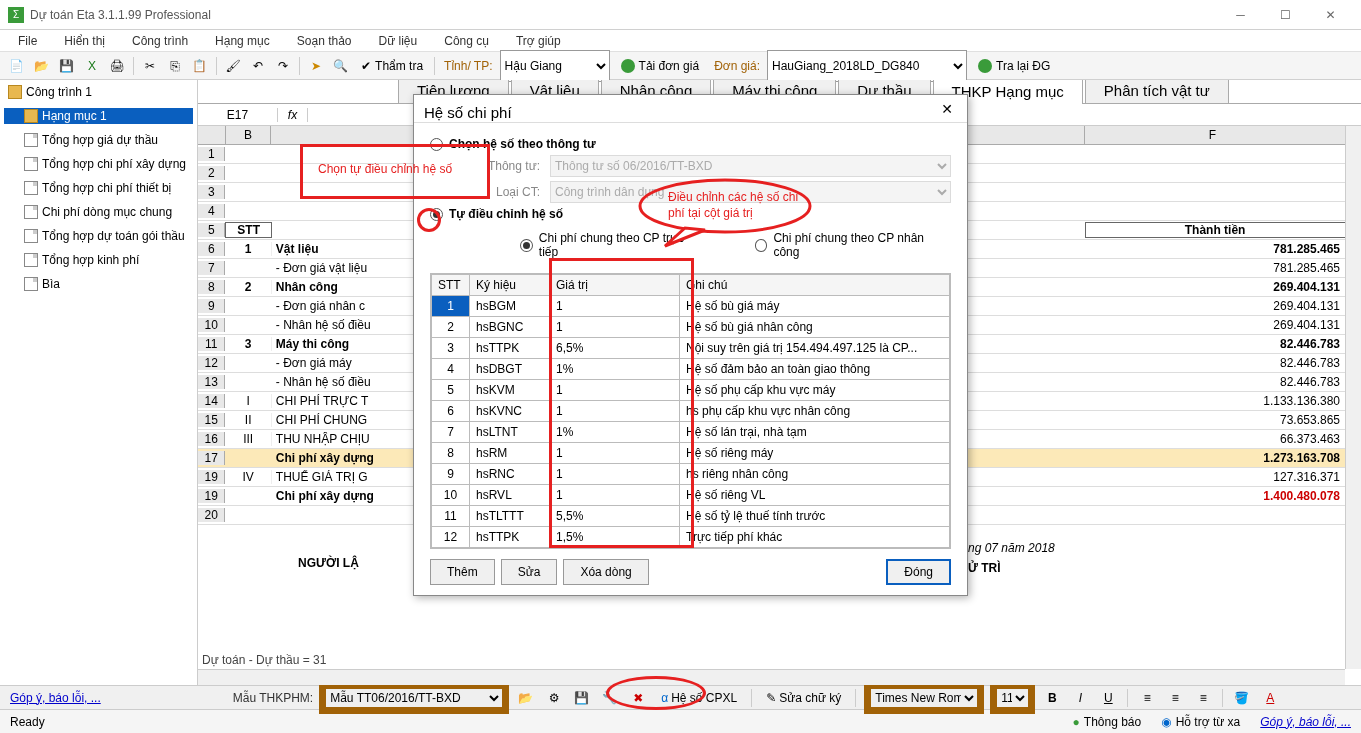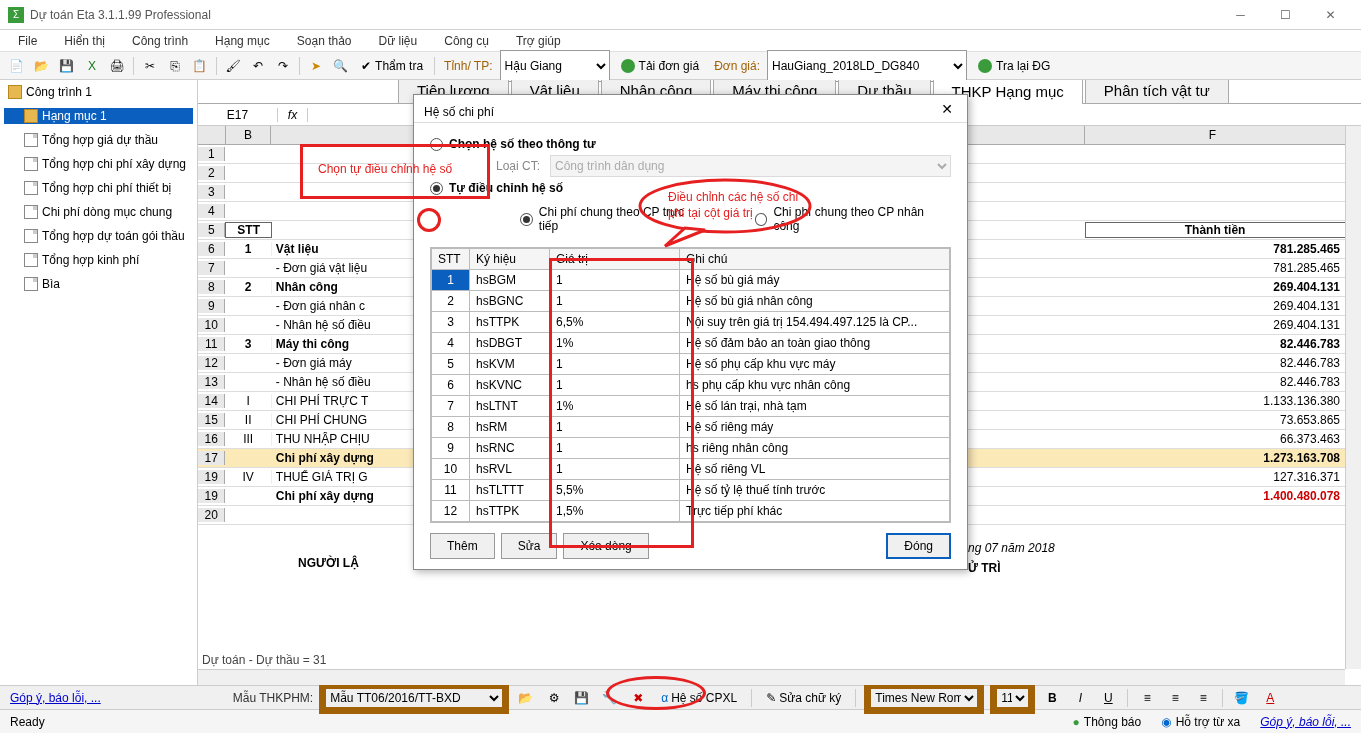--- a/index.html
+++ b/index.html
@@ -45,21 +45,21 @@
 .rows .rn { width: 30px; text-align: center; background: #e8e8e8; border-right: 1px solid #aaa; }
 .rows .cell { border-right: 1px solid #eee; padding: 0 4px; overflow: hidden; white-space: nowrap; }
 .rows .row.hl { background: #fce9b8; }
 .col-b { width: 50px; text-align: center; }
 .col-c { width: 330px; }
 .col-f { width: 300px; text-align: right; padding-right: 20px !important; }
 .bold { font-weight: bold; }
 .red { color: #c00; }
 .dialog { position: absolute; left: 413px; top: 94px; width: 555px; background: #fff; border: 1px solid #888; box-shadow: 2px 2px 8px rgba(0,0,0,.3); z-index: 100; }
 .dialog .dlg-title { height: 28px; display: flex; align-items: center; padding: 0 10px; border-bottom: 1px solid #ddd; }
-.dialog .dlg-title .t { flex: 1; font-size: 12px; margin-top: 7px; }
+.dialog .dlg-title .t { flex: 1; font-size: 15px; margin-top: 7px; }
 .dialog .dlg-title .x { width: 20px; text-align: center; cursor: pointer; font-size: 14px; }
 .dialog .body { padding: 10px 16px; }
 .dialog .radio-row { display: flex; align-items: center; gap: 6px; margin: 4px 0; }
 .dialog .radio-row .r { width: 13px; height: 13px; border: 1px solid #555; border-radius: 50%; display: inline-flex; align-items: center; justify-content: center; }
 .dialog .radio-row .r.on::after { content:""; width:7px; height:7px; background:#333; border-radius:50%; }
 .dialog .form-row { display: flex; align-items: center; margin: 4px 0 4px 50px; gap: 10px; }
 .dialog .form-row label { width: 60px; text-align: right; color: #888; }
 .dialog .form-row select { flex: 1; height: 22px; background: #f0f0f0; border: 1px solid #ccc; color: #888; }
 .dialog .sub-radios { display: flex; gap: 50px; margin: 6px 0 10px 90px; }
 .dialog table { width: 100%; border-collapse: collapse; }
@@ -425,20 +425,24 @@
   <div class="dlg-title">
     <div class="t">Hệ số chi phí</div>
     <div class="x">✕</div>
   </div>
   <div class="body">
     <div class="radio-row">
       <span class="r"></span>
       <b>Chọn hệ số theo thông tư</b>
     </div>
     <div class="form-row">
+      <label>Thông tư:</label>
+      <select disabled=""><option>Thông tư số 06/2016/TT-BXD</option></select>
+    </div>
+    <div class="form-row">
       <label>Loại CT:</label>
       <select disabled=""><option>Công trình dân dụng</option></select>
     </div>
     <div class="radio-row">
       <span class="r on"></span>
       <b>Tự điều chỉnh hệ số</b>
     </div>
     <div class="sub-radios">
       <div class="radio-row">
         <span class="r on"></span>

